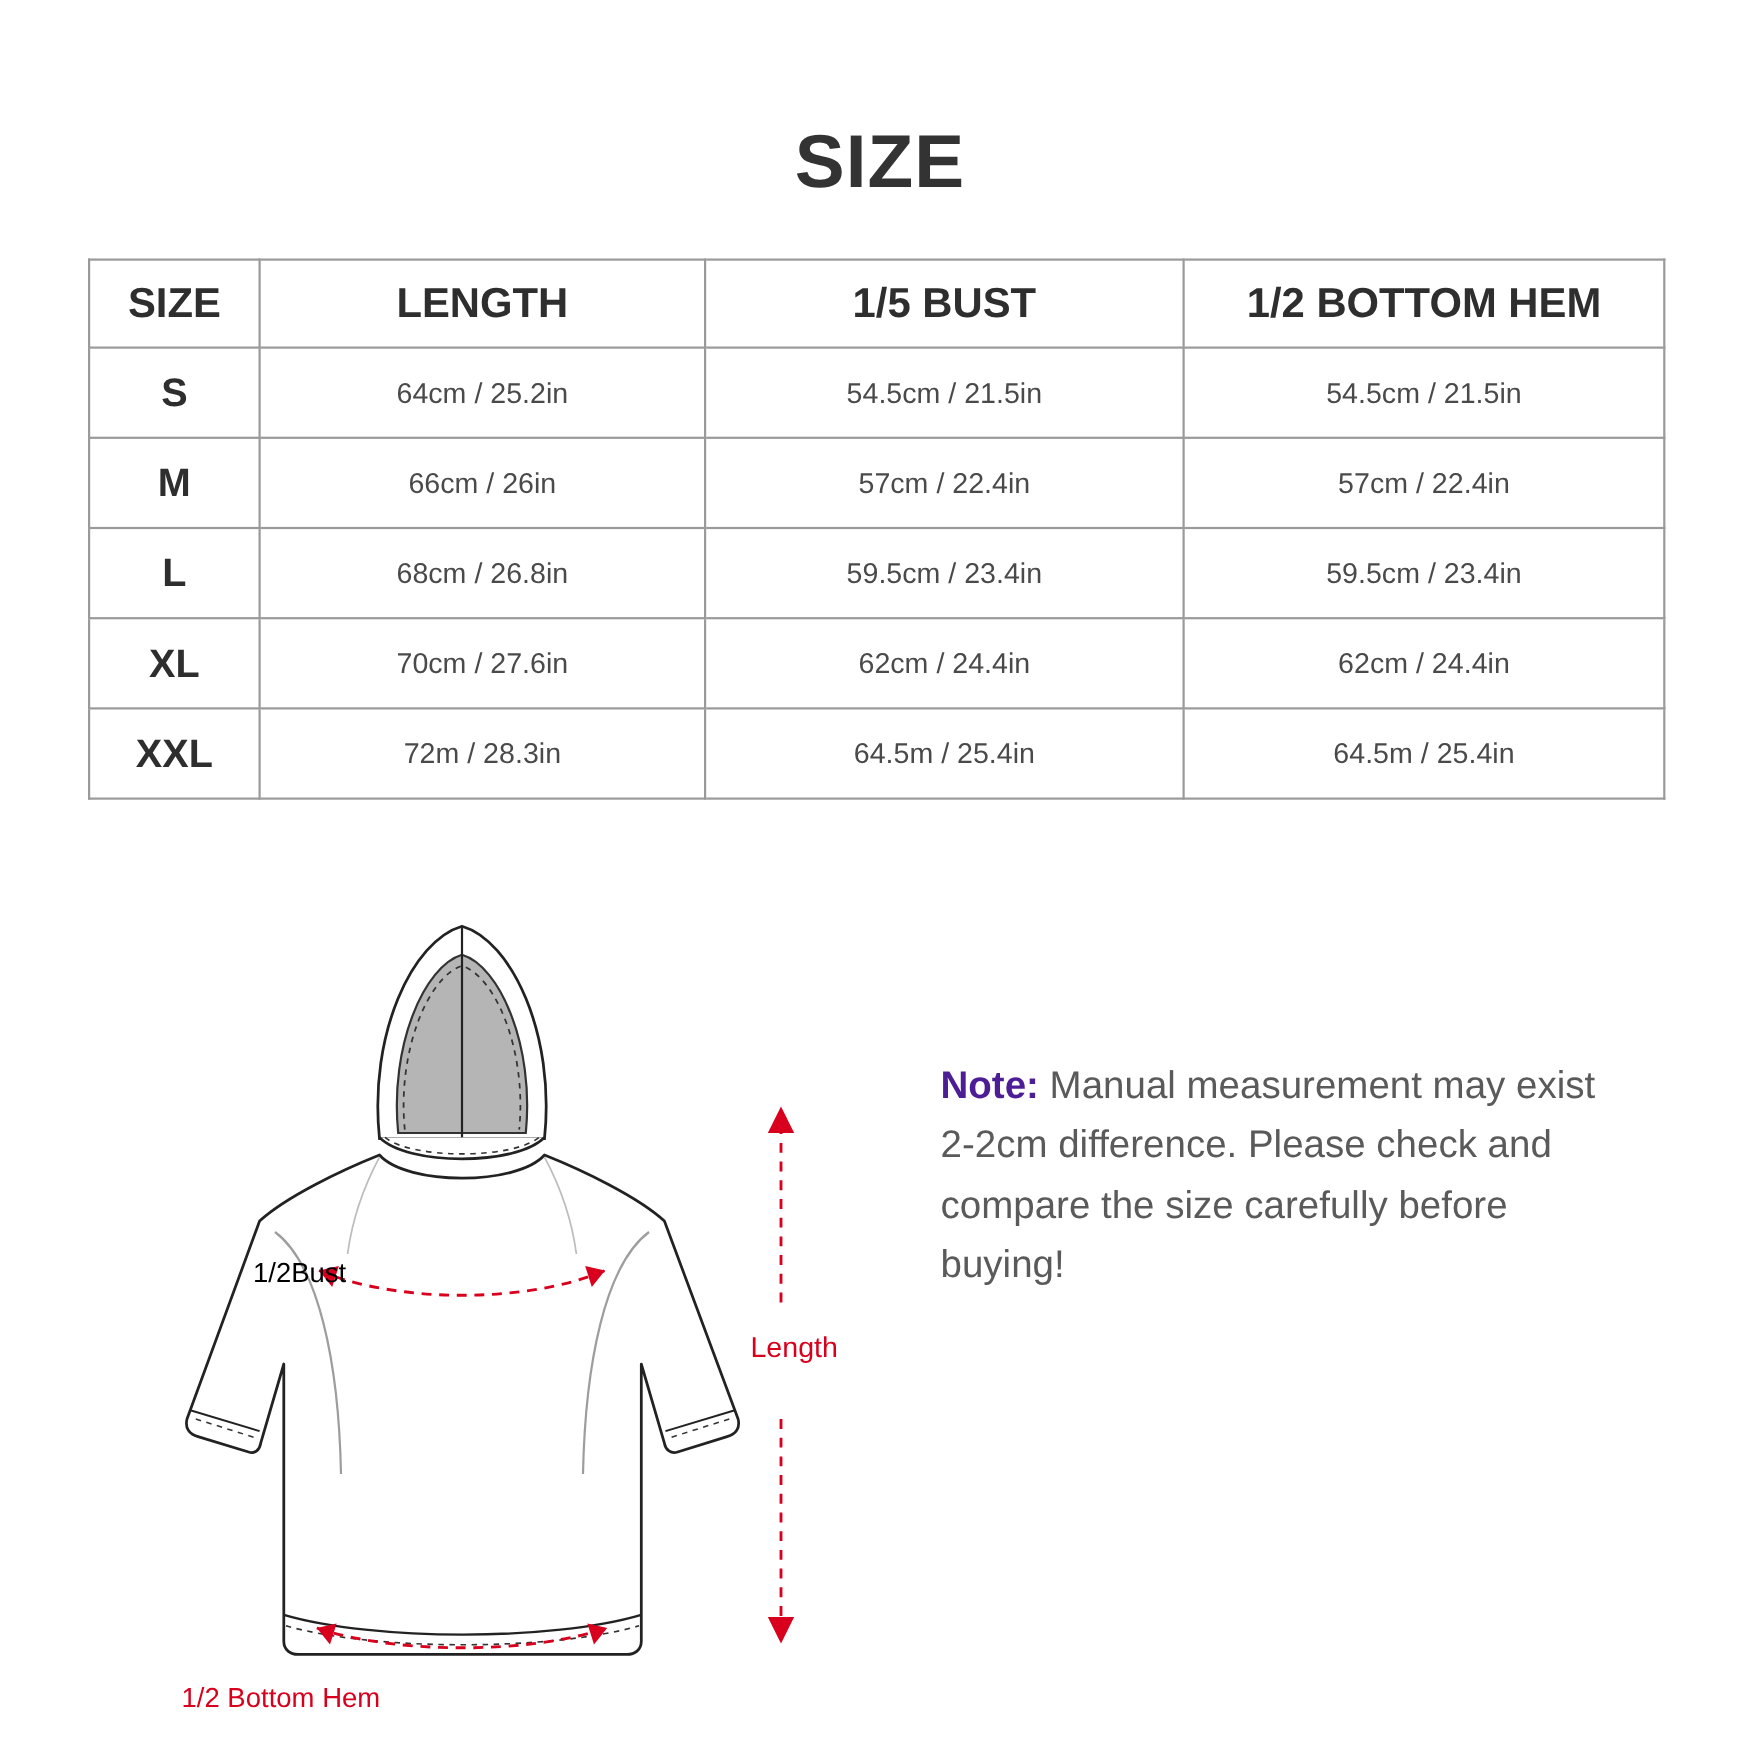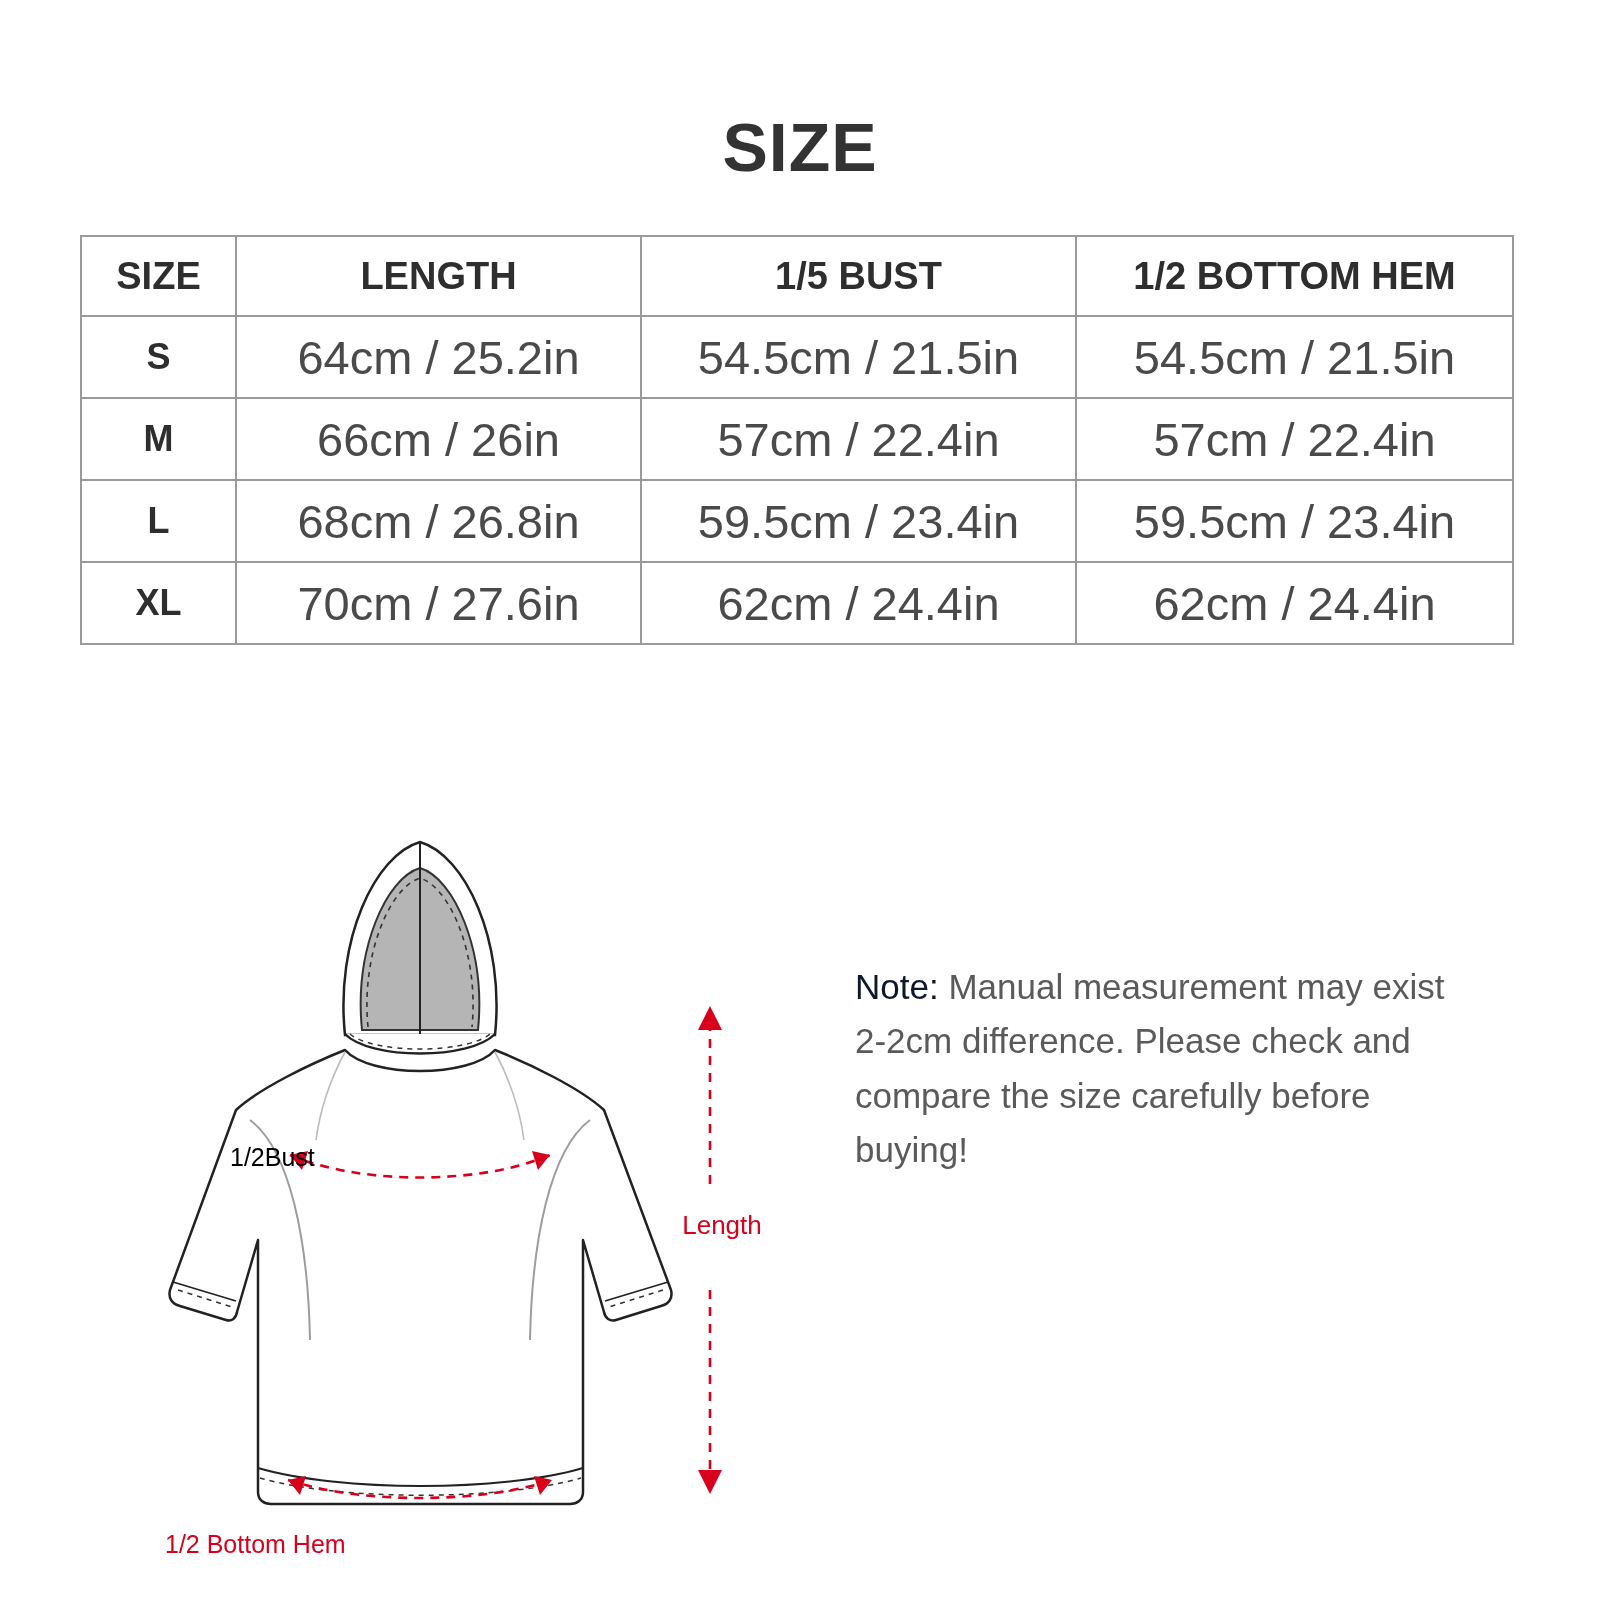--- a/index.html
+++ b/index.html
@@ -46,21 +46,21 @@
     font-weight: normal;
   }
   .size-table th {
     height: 76px;
     font-size: 38px;
     font-weight: bold;
     color: #2e2e2e;
   }
   .size-table td {
     height: 78px;
-    font-size: 47px;
+    font-size: 26px;
   }
   .size-table td.size-cell {
     font-weight: bold;
     font-size: 36px;
     color: #2e2e2e;
   }
   .col-size   { width: 155px; }
   .col-length { width: 405px; }
   .col-bust   { width: 435px; }
   .col-hem    { width: 437px; }
@@ -96,22 +96,22 @@
   .note {
     position: absolute;
     left: 855px;
     top: 960px;
     width: 620px;
     font-size: 35px;
     line-height: 1.55;
     color: #5a5a5a;
   }
   .note b {
-    color: #0f172a;
-    font-weight: normal;
+    color: #4c1d95;
+    font-weight: bold;
   }
 
   
   .lbl-bust {
     position: absolute;
     left: 230px;
     top: 1143px;
     font-size: 25px;
     color: #000000;
   }
@@ -160,20 +160,26 @@
       <td class="size-cell">L</td>
       <td>68cm / 26.8in</td>
       <td>59.5cm / 23.4in</td>
       <td>59.5cm / 23.4in</td>
     </tr>
     <tr>
       <td class="size-cell">XL</td>
       <td>70cm / 27.6in</td>
       <td>62cm / 24.4in</td>
       <td>62cm / 24.4in</td>
+    </tr>
+    <tr>
+      <td class="size-cell">XXL</td>
+      <td>72m / 28.3in</td>
+      <td>64.5m / 25.4in</td>
+      <td>64.5m / 25.4in</td>
     </tr>
   </tbody>
 </table>
 
 <div class="garment">
   <svg width="560" height="740" viewBox="0 0 560 740">
 
     <path d="M205 215 C195 120 235 35 280 22 C325 35 365 120 355 215 Z" fill="#ffffff" stroke="#222" stroke-width="2.5"></path>
 
     <path d="M222 210 C214 130 246 58 280 48 C314 58 346 130 338 210 Z" fill="#b5b5b5" stroke="#333" stroke-width="2"></path>

